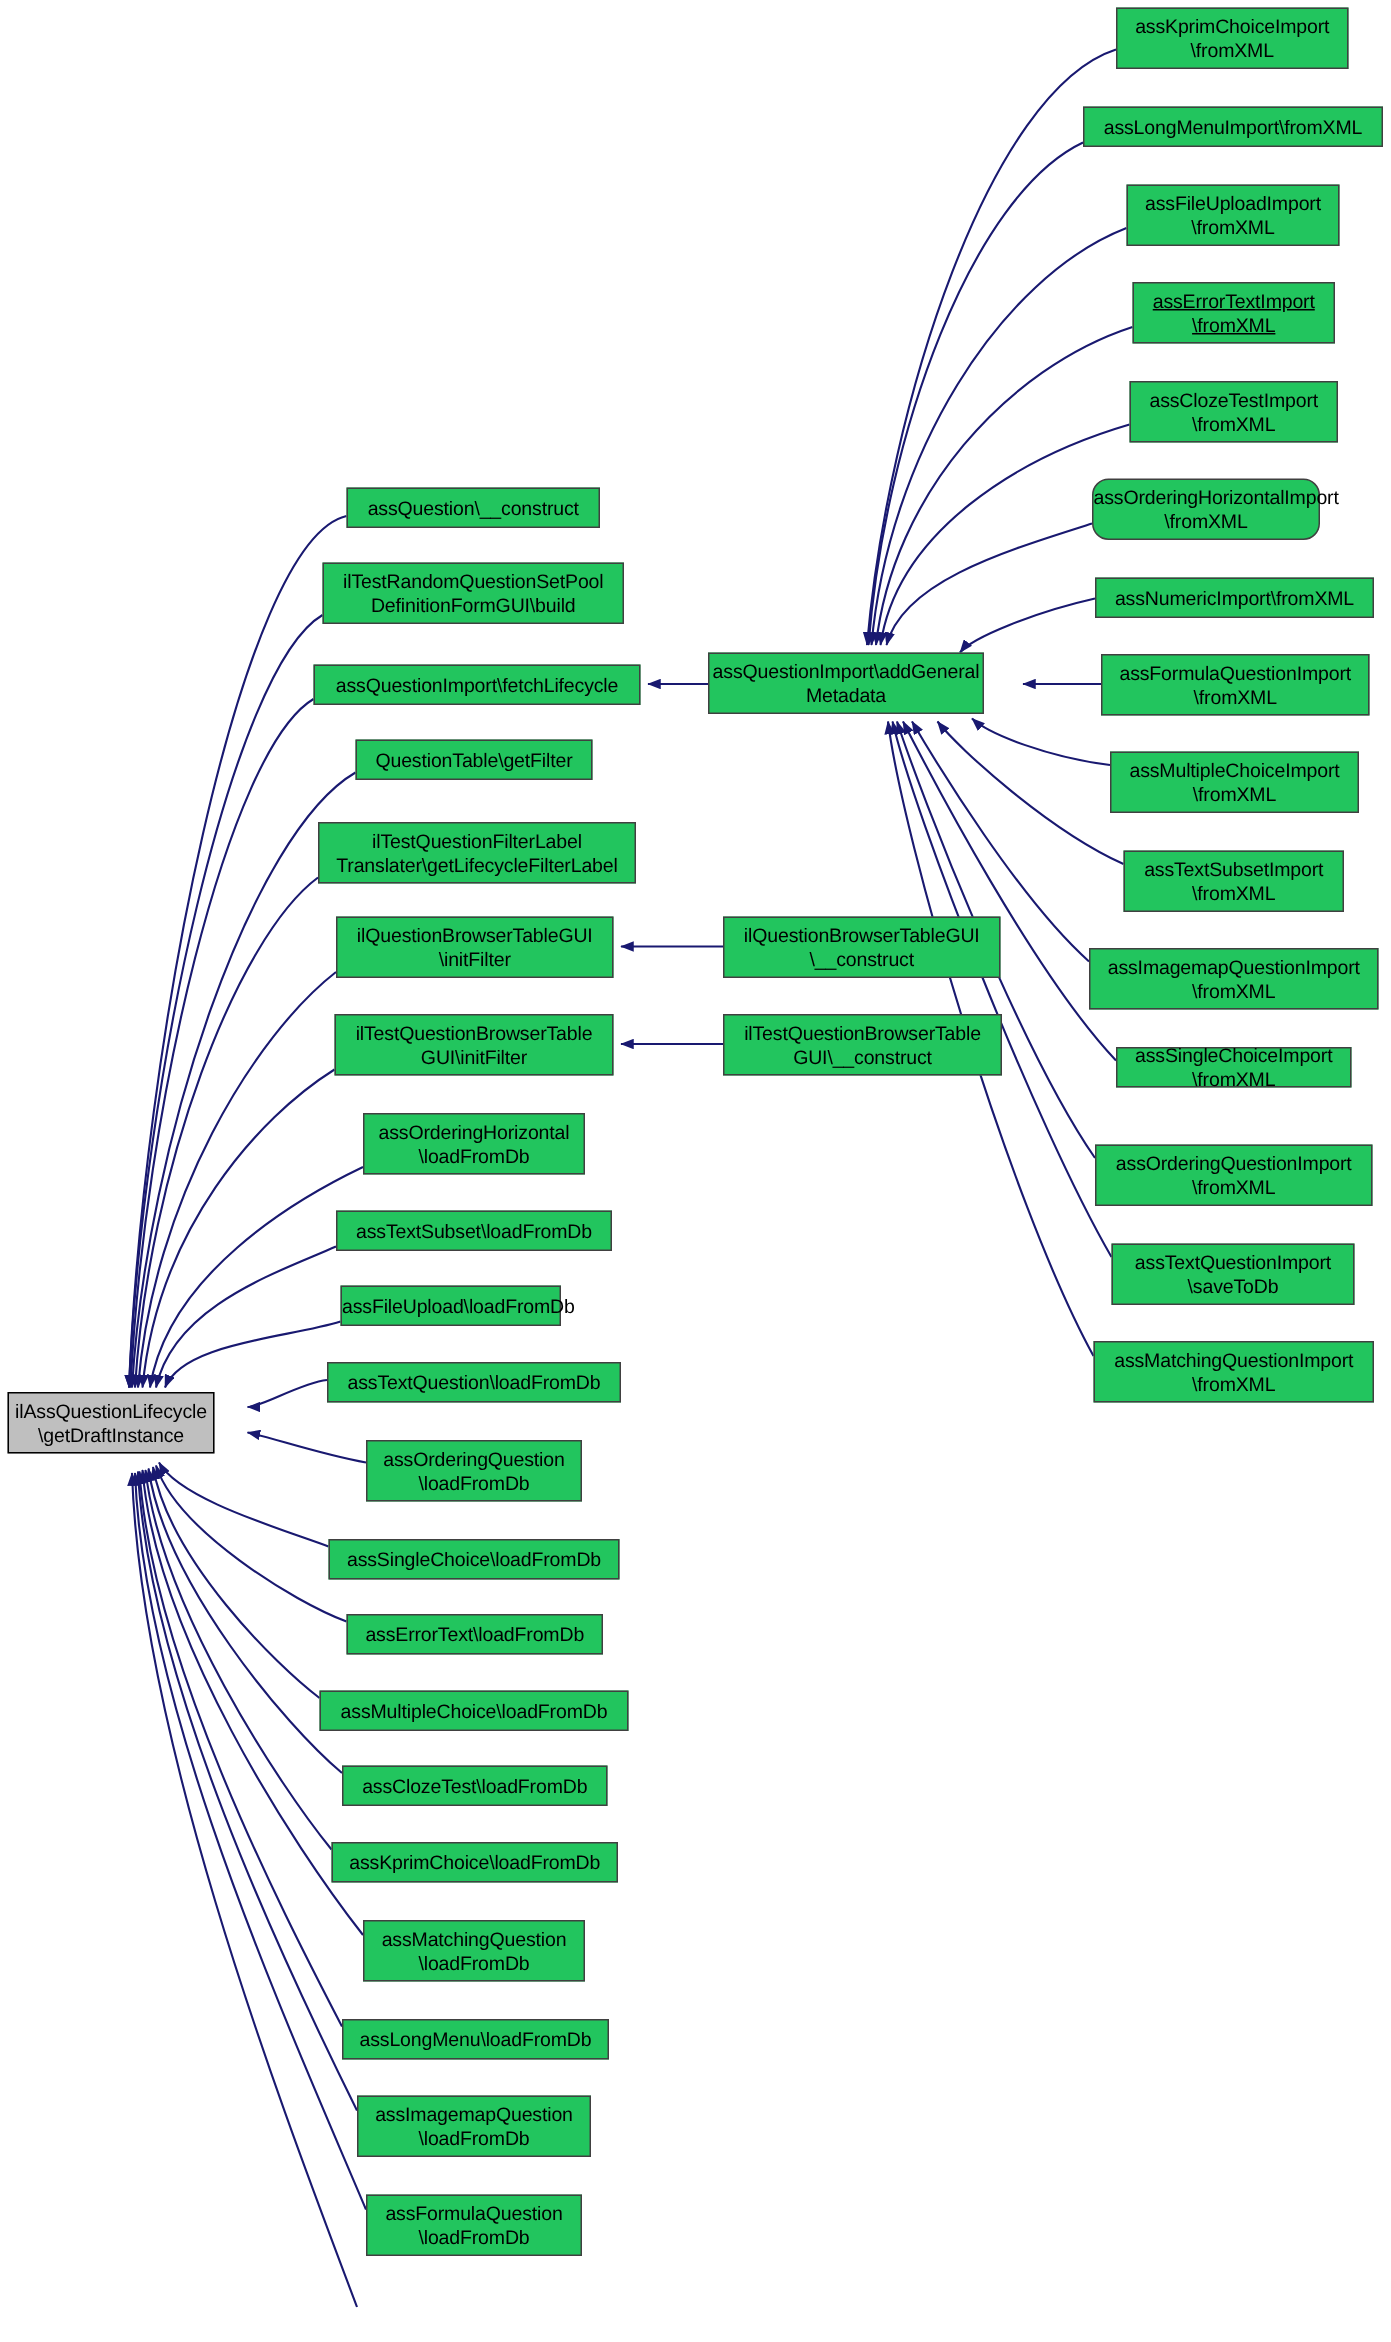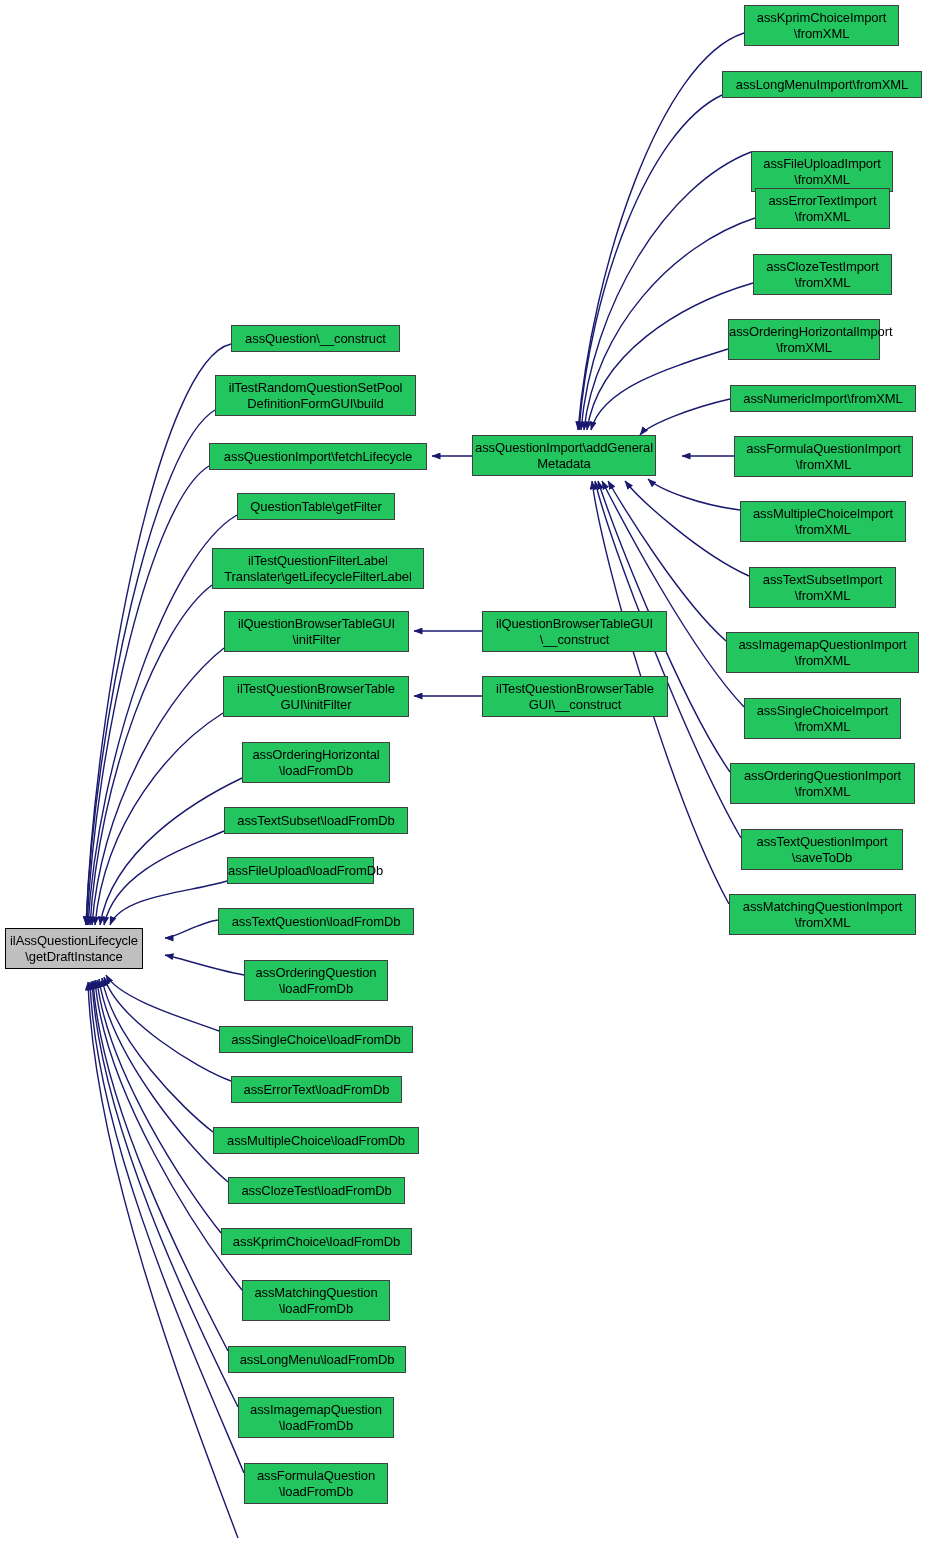--- a/index.html
+++ b/index.html
@@ -138,38 +138,38 @@
       <div class="node" style="left: 238px; top: 1528px; width: 156px; height: 27px; margin-top: 35px;"><span class="node-label">assNumeric\saveToDb</span></div>
       <div class="node" style="left: 472px; top: 435px; width: 184px; height: 41px;"><span class="node-label">assQuestionImport\addGeneral
 Metadata</span></div>
       <div class="node" style="left: 482px; top: 611px; width: 185px; height: 41px;"><span class="node-label">ilQuestionBrowserTableGUI
 \__construct</span></div>
       <div class="node" style="left: 482px; top: 676px; width: 186px; height: 41px;"><span class="node-label">ilTestQuestionBrowserTable
 GUI\__construct</span></div>
       <div class="node" style="left: 744px; top: 5px; width: 155px; height: 41px;"><span class="node-label">assKprimChoiceImport
 \fromXML</span></div>
       <div class="node" style="left: 722px; top: 71px; width: 200px; height: 27px;"><span class="node-label">assLongMenuImport\fromXML</span></div>
-      <div class="node" style="left: 751px; top: 123px; width: 142px; height: 41px; margin-top: 28px;"><span class="node-label">assFileUploadImport
+      <div class="node" style="left: 751px; top: 123px; width: 142px; height: 41px;"><span class="node-label">assFileUploadImport
 \fromXML</span></div>
-      <div class="node" style="left: 755px; top: 188px; width: 135px; height: 41px;"><span class="node-label">assErrorTextImport
+      <div class="node" style="left: 755px; top: 188px; width: 135px; height: 41px; text-decoration: underline;"><span class="node-label">assErrorTextImport
 \fromXML</span></div>
       <div class="node" style="left: 753px; top: 254px; width: 139px; height: 41px;"><span class="node-label">assClozeTestImport
 \fromXML</span></div>
-      <div class="node" style="left: 728px; top: 319px; width: 152px; height: 41px;"><span class="node-label">assOrderingHorizontalImport
+      <div class="node" style="left: 728px; top: 319px; width: 152px; height: 41px; border-radius: 11px;"><span class="node-label">assOrderingHorizontalImport
 \fromXML</span></div>
       <div class="node" style="left: 730px; top: 385px; width: 186px; height: 27px;"><span class="node-label">assNumericImport\fromXML</span></div>
       <div class="node" style="left: 734px; top: 436px; width: 179px; height: 41px;"><span class="node-label">assFormulaQuestionImport
 \fromXML</span></div>
       <div class="node" style="left: 740px; top: 501px; width: 166px; height: 41px;"><span class="node-label">assMultipleChoiceImport
 \fromXML</span></div>
       <div class="node" style="left: 749px; top: 567px; width: 147px; height: 41px;"><span class="node-label">assTextSubsetImport
 \fromXML</span></div>
       <div class="node" style="left: 726px; top: 632px; width: 193px; height: 41px;"><span class="node-label">assImagemapQuestionImport
 \fromXML</span></div>
-      <div class="node" style="left: 744px; top: 698px; width: 157px; height: 41px;"><span class="node-label">assSingleChoiceImport
+      <div class="node" style="left: 744px; top: 698px; width: 157px; height: 27px;"><span class="node-label">assSingleChoiceImport
 \fromXML</span></div>
       <div class="node" style="left: 730px; top: 763px; width: 185px; height: 41px;"><span class="node-label">assOrderingQuestionImport
 \fromXML</span></div>
       <div class="node" style="left: 741px; top: 829px; width: 162px; height: 41px;"><span class="node-label">assTextQuestionImport
 \saveToDb</span></div>
       <div class="node" style="left: 729px; top: 894px; width: 187px; height: 41px;"><span class="node-label">assMatchingQuestionImport
 \fromXML</span></div>
     </div>
 
 </div>

